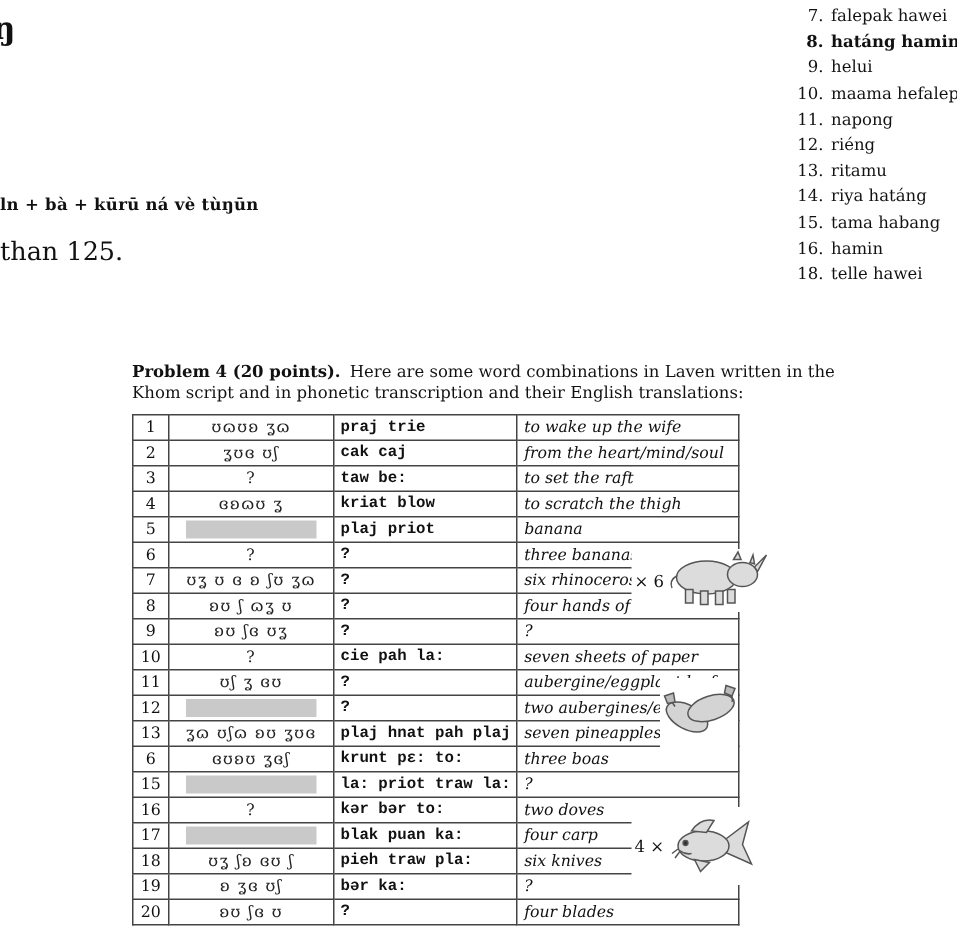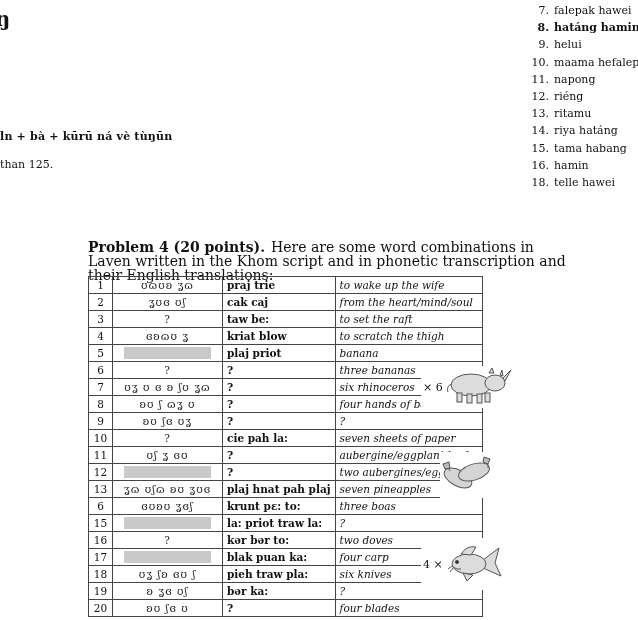--- a/index.html
+++ b/index.html
@@ -6,41 +6,41 @@
   html,body { background:#fff; }
   body {
     width:638px; height:620px; position:relative; overflow:hidden;
     font-family:"DejaVu Serif","Liberation Serif",serif; color:#111;
   }
   .page { position:absolute; inset:0; background:#fff; }
 
   
   .frag-top { position:absolute; left:-5px; top:6px; font-weight:bold; font-size:21px; }
   .formula  { position:absolute; left:0; top:130px; font-weight:bold; font-size:11px; letter-spacing:.2px; white-space:nowrap; }
-  .than     { position:absolute; left:0; top:158px; font-size:11px; }
+  .than     { position:absolute; left:0; top:158px; font-size:17px; }
 
   
   .wordlist { position:absolute; left:529px; top:2px; font-size:11px; }
   .wl-item  { display:flex; height:17.2px; line-height:17.2px; white-space:nowrap; }
   .wl-num   { width:20px; text-align:right; margin-right:5px; flex:0 0 auto; }
   .wl-item.bold .wl-text, .wl-item.bold .wl-num { font-weight:bold; }
 
   
-  .problem { position:absolute; left:88px; top:241px; width:480px; font-size:14px; line-height:13.8px; }
+  .problem { position:absolute; left:88px; top:241px; width:480px; font-size:11px; line-height:13.8px; }
   .problem .plabel { font-weight:bold; margin-right:6px; }
 
   
   .ptable { position:absolute; left:88px; top:276px; border-collapse:collapse; table-layout:fixed; }
   .ptable td {
     border:1px solid #444; height:17px; padding:0 4px;
     vertical-align:middle; overflow:hidden; white-space:nowrap; font-size:10.5px;
   }
   .c-num    { text-align:center; font-size:10px; padding:0 1px; }
   .c-script { text-align:center; font-size:9.5px; letter-spacing:1px; color:#222; }
-  .c-tr     { font-weight:bold; }
+  .c-tr     { font-weight:bold;font-family:Liberation Mono, monospace; }
   .c-en     { font-style:italic; }
   .blank    { width:86%; height:12px; margin:0 auto; background:#c9c9c9; }
 
   
   .fig { position:absolute; display:flex; align-items:center; background:#fff; z-index:3; }
   .fig-label { font-size:11px; margin:0 2px; white-space:nowrap; }
   #fig-rhino    { left:421px; top:366px; }
   #fig-eggplant { left:440px; top:452px; }
   #fig-fish     { left:421px; top:538px; }
 </style>

